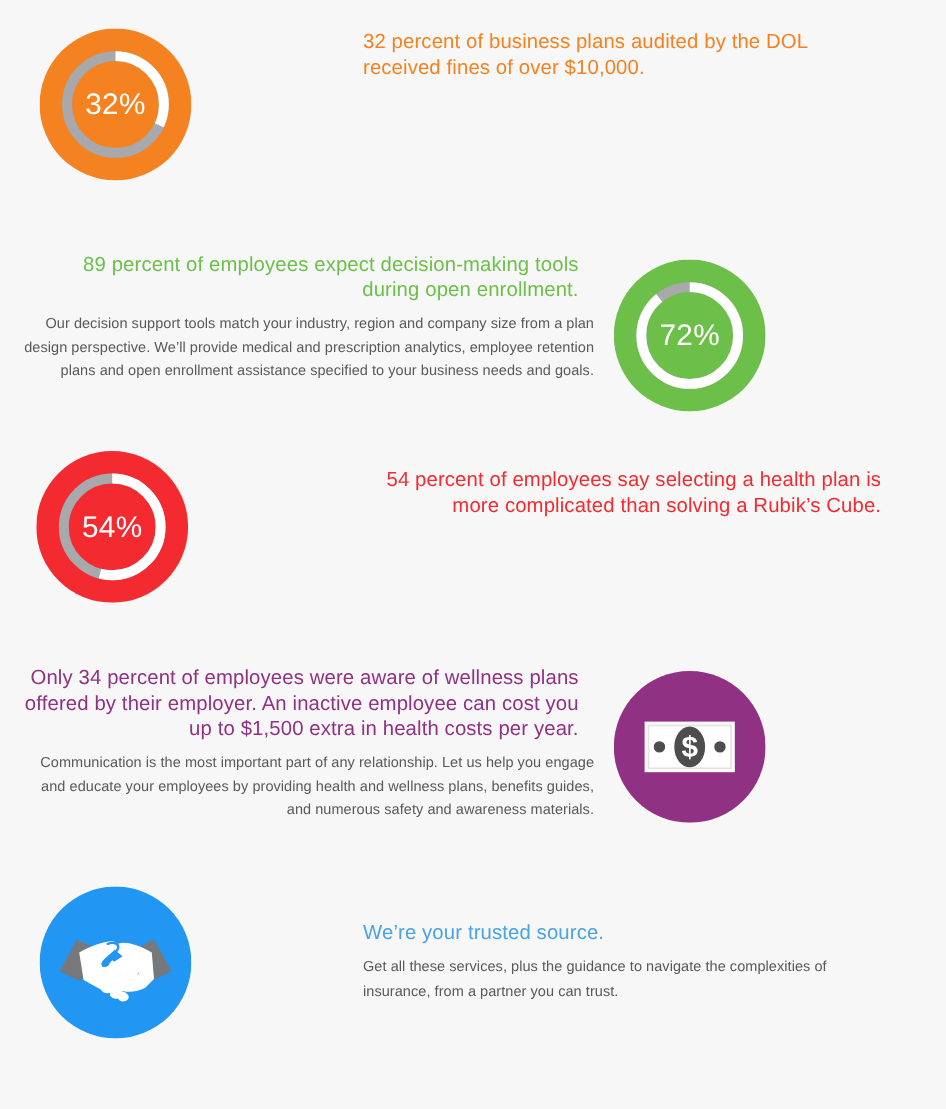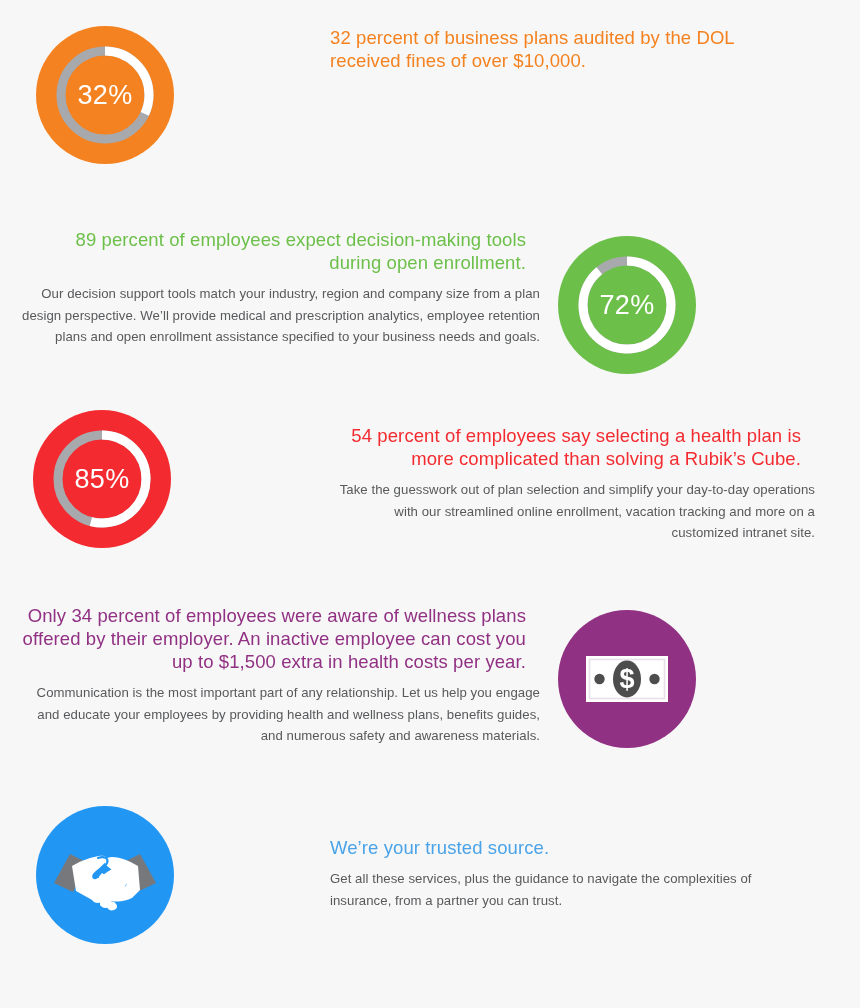--- a/index.html
+++ b/index.html
@@ -148,26 +148,25 @@
   </div>
 
   <div class="section" id="section-3">
     <div class="media-col">
       <div class="donut">
         <svg width="138" height="138" viewBox="0 0 138 138">
           <circle cx="69" cy="69" r="69" fill="#f32b30"></circle>
           <circle cx="69" cy="69" r="44" fill="none" stroke="#a7a9ac" stroke-width="9"></circle>
           <circle cx="69" cy="69" r="44" fill="none" stroke="#ffffff" stroke-width="9" stroke-dasharray="149.3 215.7" transform="rotate(-90 69 69)"></circle>
         </svg>
-        <div class="donut-label">85%</div>
+        <div class="donut-label">54%</div>
       </div>
     </div>
     <div class="text-col align-left">
       <p class="heading" style="color:#f32b30">54 percent of employees say selecting a health plan is more complicated than solving a Rubik’s Cube.</p>
-      <p class="body-text">Take the guesswork out of plan selection and simplify your day-to-day operations with our streamlined online enrollment, vacation tracking and more on a customized intranet site.</p>
     </div>
   </div>
 
   <div class="section" id="section-4">
     <div class="text-col align-right">
       <p class="heading" style="color:#913183">Only 34 percent of employees were aware of wellness plans offered by their employer. An inactive employee can cost you up to $1,500 extra in health costs per year.</p>
       <p class="body-text">Communication is the most important part of any relationship. Let us help you engage and educate your employees by providing health and wellness plans, benefits guides, and numerous safety and awareness materials.</p>
     </div>
     <div class="media-col">
       <div class="icon-circle">

